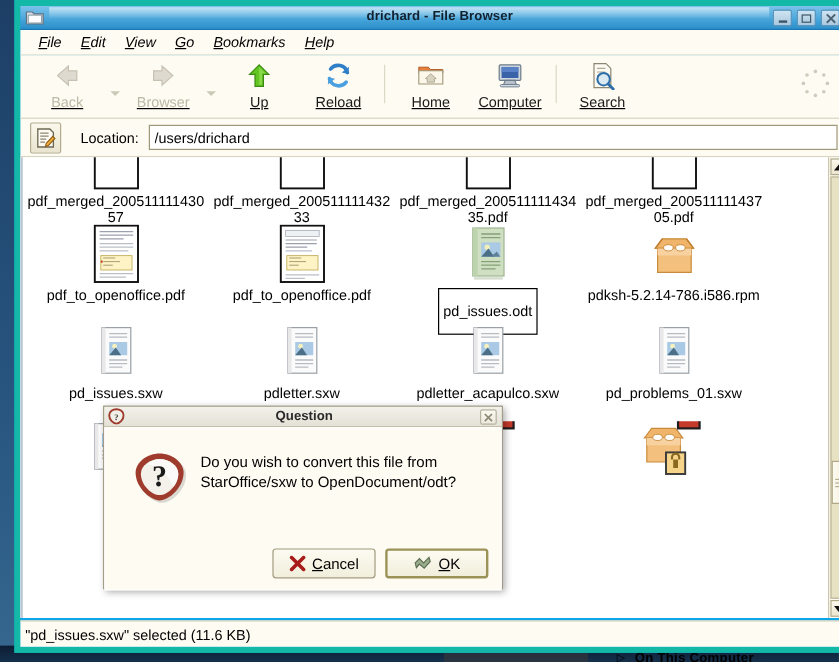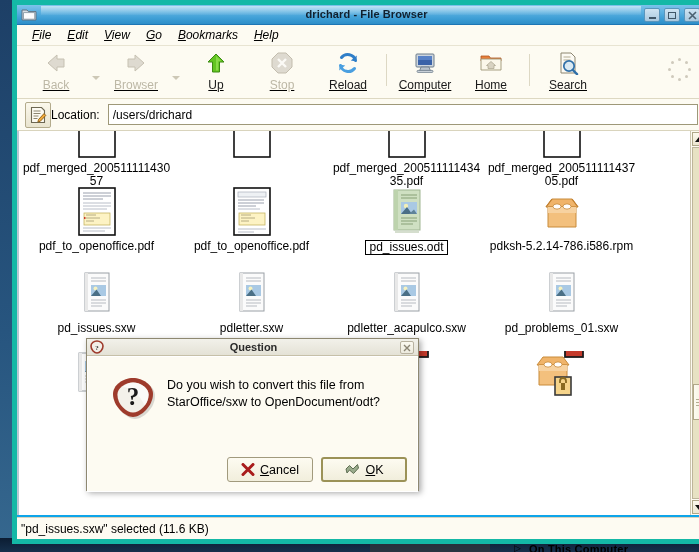--- a/index.html
+++ b/index.html
@@ -127,21 +127,21 @@
     display: flex; align-items: center; padding: 0 8px;
     border-bottom: 1px solid #d9d4bd;
   }
   #loc-edit-btn {
     width: 26px; height: 26px;
     background: linear-gradient(180deg, #fbf8ec, #e9e4cf);
     border: 1px solid #b3ab8c; border-radius: 2px;
     display: flex; align-items: center; justify-content: center;
     cursor: default;
   }
-  #loc-label { font-size: 12px; color: #000; margin-right: 8px; }
+  #loc-label { font-size: 12px; color: #000; margin-left: 16px; margin-right: 8px; }
   #loc-input {
     flex: 1; height: 21px;
     background: #fff; border: 1px solid #9e9878;
     font-size: 12px; color: #000;
     padding: 0 4px; line-height: 19px;
     font-family: "Liberation Sans", sans-serif;
   }
 
   
   #fileview-wrap {
@@ -159,21 +159,21 @@
     width: 155px; padding-top: 2px;
     display: flex; flex-direction: column; align-items: center;
     cursor: default;
   }
   .fcell .ic { height: 48px; display: flex; align-items: flex-end; justify-content: center; }
   .fcell .nm {
     margin-top: 3px; font-size: 12px; color: #000; text-align: center;
     line-height: 13px; max-width: 150px; word-break: break-all;
   }
   .fcell .nm.selected {
-    background: #fff; border: 1px solid #000; padding: 0 3px;
+    background: #fff; border: 1px solid #000; padding: 12px 3px;
   }
 
   
   #vscroll {
     width: 16px; background: #fdfbf2;
     border-left: 1px solid #ccc6ae;
     position: relative;
   }
   .sb-btn {
     position: absolute; left: 1px; width: 14px; height: 14px;
@@ -334,66 +334,57 @@
     <div class="tool">
       <div class="tl-ico">
         <svg width="24" height="24" viewBox="0 0 24 24">
           <path d="M12 3 L20 11 L15.5 11 L15.5 21 L8.5 21 L8.5 11 L4 11 Z" fill="#63c521" stroke="#3c8a13" stroke-width="1"></path>
           <path d="M12 5 L17.5 10.2 L14.3 10.2 L14.3 19.6 L12 19.6 Z" fill="#95e055" opacity=".75"></path>
         </svg>
       </div>
       <div class="tl-lbl">Up</div>
     </div>
 
-    <div class="tool disabled">
-      <div class="tl-ico">
-        <svg width="24" height="24" viewBox="0 0 24 24">
-          <path d="M8 2 L16 2 L22 8 L22 16 L16 22 L8 22 L2 16 L2 8 Z" fill="#dedad0" stroke="#c3bdae" stroke-width="1"></path>
-          <path d="M8 8 L16 16 M16 8 L8 16" stroke="#fbfaf6" stroke-width="2.4" fill="none"></path>
-        </svg>
-      </div>
-      <div class="tl-lbl">Stop</div>
-    </div>
 
     <div class="tool">
       <div class="tl-ico">
         <svg width="24" height="24" viewBox="0 0 24 24">
           <path d="M19.5 9.5 A8 8 0 0 0 5.5 6.5" stroke="#2f7ec8" stroke-width="3" fill="none" stroke-linecap="round"></path>
           <path d="M20.8 4.6 L20.3 10.6 L14.8 9.4 Z" fill="#2f7ec8"></path>
           <path d="M4.5 14.5 A8 8 0 0 0 18.5 17.5" stroke="#4a9fe0" stroke-width="3" fill="none" stroke-linecap="round"></path>
           <path d="M3.2 19.4 L3.7 13.4 L9.2 14.6 Z" fill="#4a9fe0"></path>
         </svg>
       </div>
       <div class="tl-lbl">Reload</div>
     </div>
 
     <div class="tool-sep"></div>
+
+    <div class="tool">
+      <div class="tl-ico">
+        <svg width="24" height="24" viewBox="0 0 24 24">
+          <path d="M2 5h8l1.5 2H22v3H2z" fill="#e8803b" stroke="#b0561f" stroke-width=".8"></path>
+          <path d="M2 8h20v11H2z" fill="#fbf7ea" stroke="#9d9576" stroke-width=".9"></path>
+          <path d="M12 10.5 L16.5 14.5 L15 14.5 L15 17.5 L9 17.5 L9 14.5 L7.5 14.5 Z" fill="#d8d2c1" stroke="#a9a28b" stroke-width=".7"></path>
+        </svg>
+      </div>
+      <div class="tl-lbl">Home</div>
+    </div>
 
     <div class="tool">
       <div class="tl-ico">
         <svg width="24" height="24" viewBox="0 0 24 24">
           <rect x="3" y="3" width="18" height="13" rx="1" fill="#cdd5de" stroke="#6d7c8a" stroke-width="1"></rect>
           <rect x="5" y="5" width="14" height="9" fill="#3a62a8"></rect>
           <rect x="5" y="5" width="14" height="4" fill="#5881c6"></rect>
           <path d="M8 16h8l1.5 4H6.5z" fill="#b9c2cb" stroke="#6d7c8a" stroke-width=".9"></path>
           <rect x="4" y="19.4" width="16" height="2" rx="1" fill="#d3dae1" stroke="#6d7c8a" stroke-width=".8"></rect>
         </svg>
       </div>
       <div class="tl-lbl">Computer</div>
-    </div>
-
-    <div class="tool">
-      <div class="tl-ico">
-        <svg width="24" height="24" viewBox="0 0 24 24">
-          <path d="M2 5h8l1.5 2H22v3H2z" fill="#e8803b" stroke="#b0561f" stroke-width=".8"></path>
-          <path d="M2 8h20v11H2z" fill="#fbf7ea" stroke="#9d9576" stroke-width=".9"></path>
-          <path d="M12 10.5 L16.5 14.5 L15 14.5 L15 17.5 L9 17.5 L9 14.5 L7.5 14.5 Z" fill="#d8d2c1" stroke="#a9a28b" stroke-width=".7"></path>
-        </svg>
-      </div>
-      <div class="tl-lbl">Home</div>
     </div>
 
     <div class="tool-sep"></div>
 
     <div class="tool">
       <div class="tl-ico">
         <svg width="24" height="24" viewBox="0 0 24 24">
           <path d="M5 2h10l4 4v16H5z" fill="#fcfaf3" stroke="#8d8671" stroke-width="1"></path>
           <path d="M7.5 6h7 M7.5 9h7 M7.5 12h4" stroke="#b2ab93" stroke-width="1"></path>
           <circle cx="13" cy="15" r="5.2" fill="#cfe3f2" fill-opacity=".75" stroke="#2f6fa8" stroke-width="1.7"></circle>
@@ -439,20 +430,21 @@
                 </svg>
             </div>
             <div class="nm">pdf_merged_20051111143057</div>
           </div>
           <div class="fcell">
             <div class="ic">
               <svg width="44" height="48" viewBox="0 0 44 48">
                   <rect x="4" y="2" width="36" height="44" fill="#fff" stroke="#111" stroke-width="1.6"></rect>
                 </svg>
             </div>
+            <div class="nm">pdf_merged_20051111143233</div>
           </div>
           <div class="fcell">
             <div class="ic">
               <svg width="44" height="48" viewBox="0 0 44 48">
                   <rect x="4" y="2" width="36" height="44" fill="#fff" stroke="#111" stroke-width="1.6"></rect>
                 </svg>
             </div>
             <div class="nm">pdf_merged_20051111143435.pdf</div>
           </div>
           <div class="fcell">

